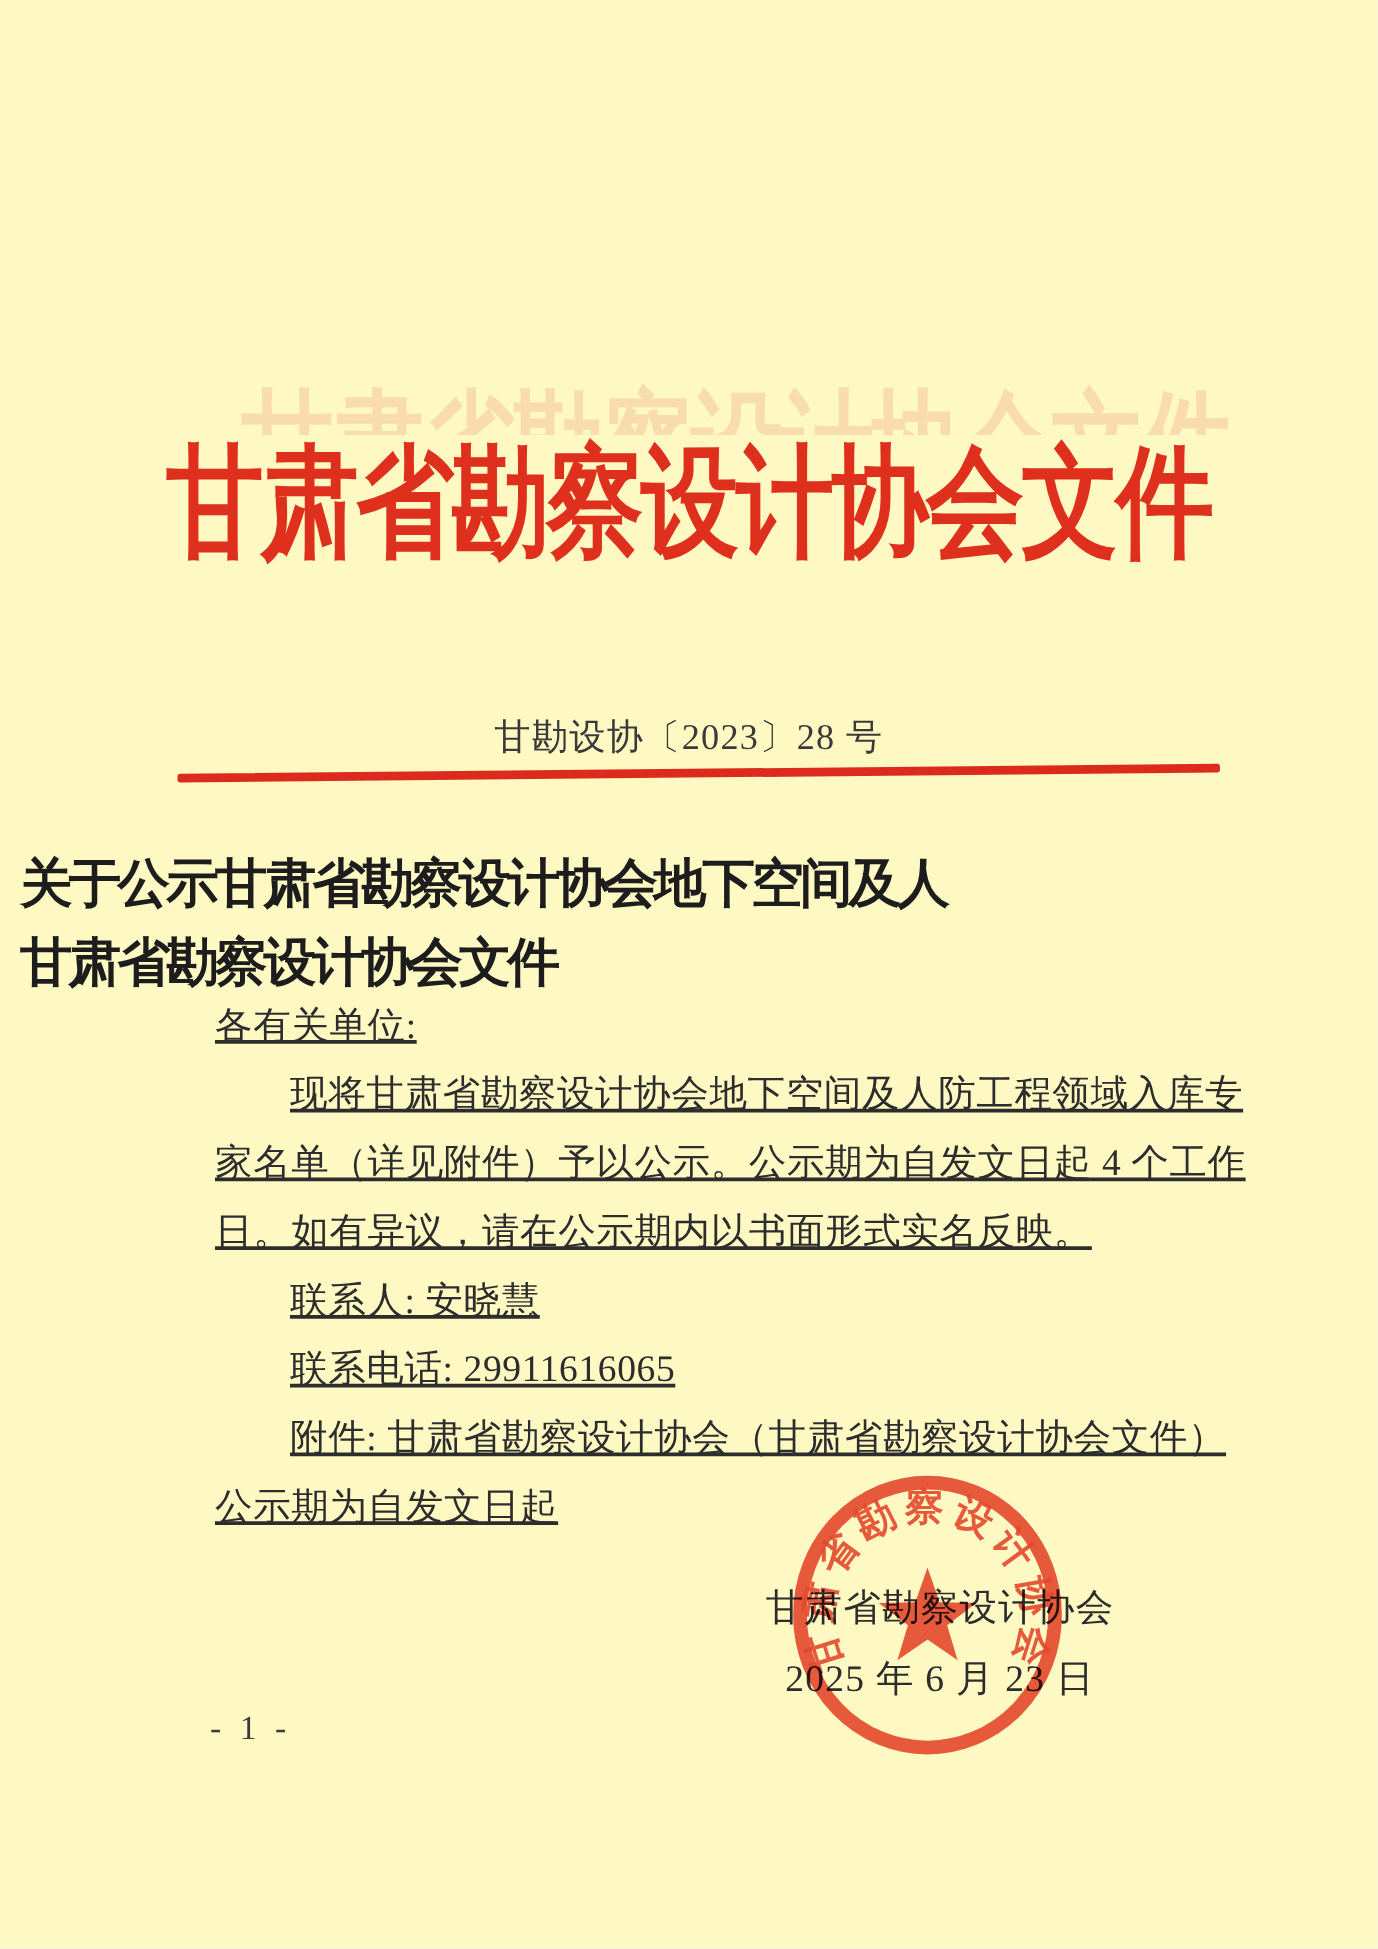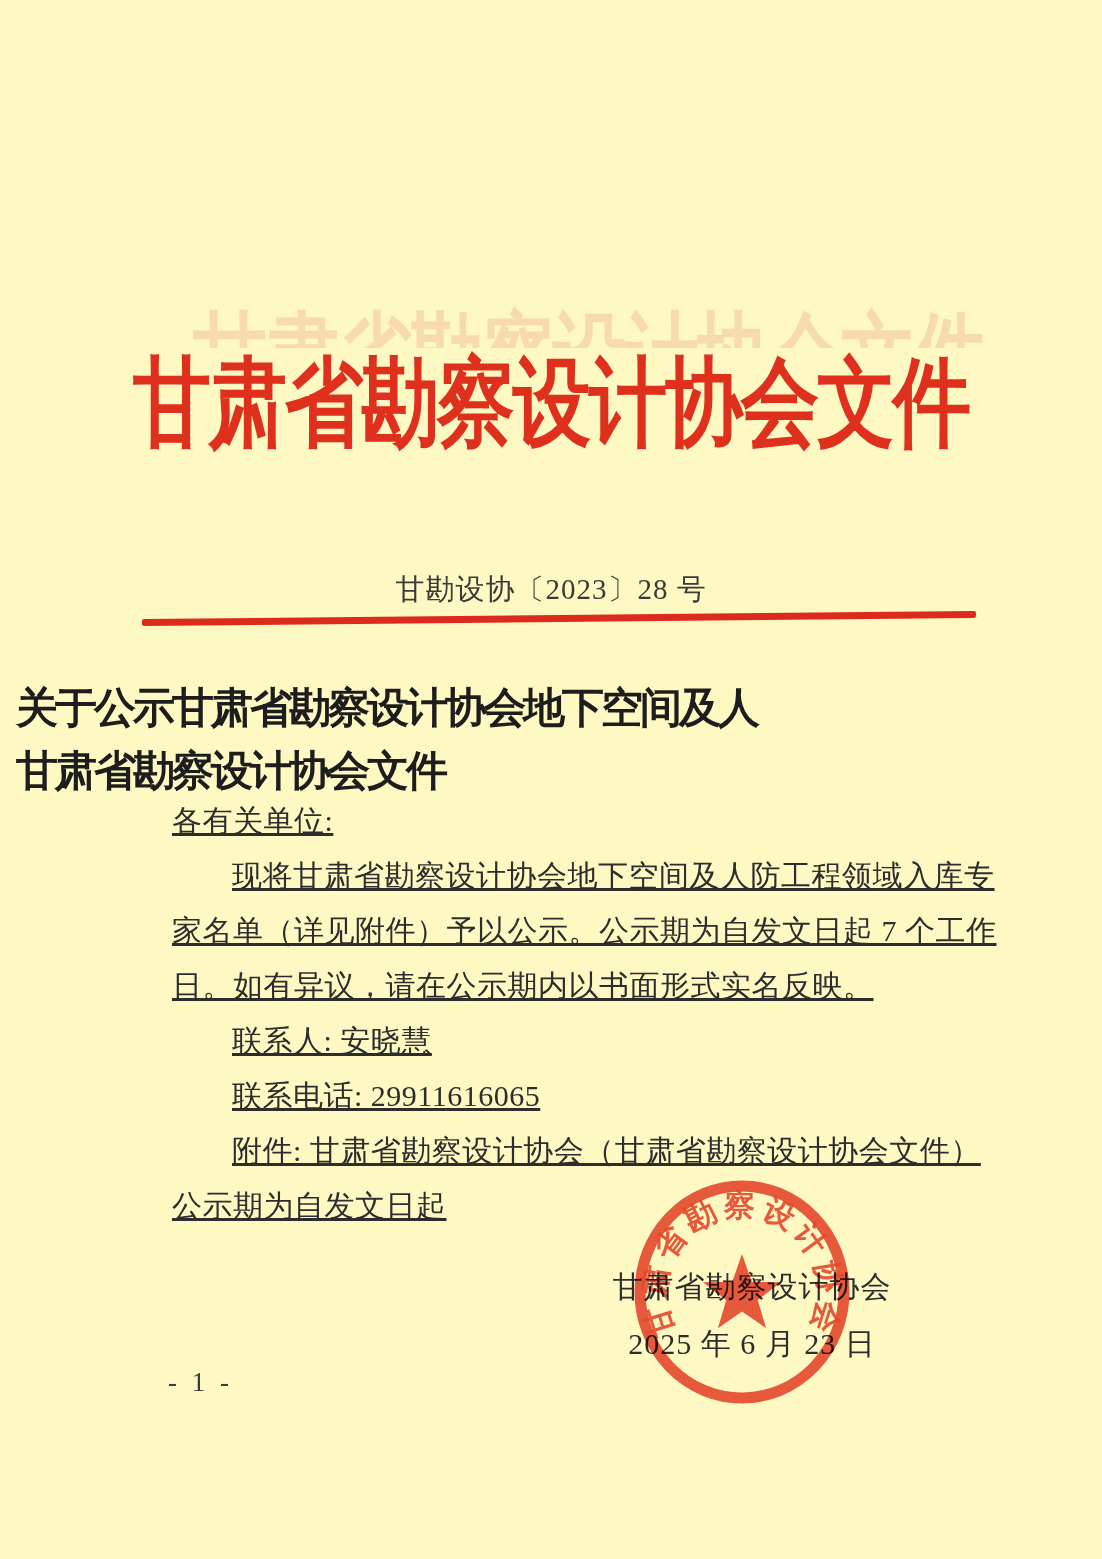--- a/index.html
+++ b/index.html
@@ -128,21 +128,21 @@
   <div class="redline"></div>
 
   <h2 class="title">
     <span class="tline">关于公示甘肃省勘察设计协会地下空间及人</span>
     <span class="tline">甘肃省勘察设计协会文件</span>
   </h2>
 
   <div class="body-block">
     <div class="bline">各有关单位:</div>
     <div class="bline ind">现将甘肃省勘察设计协会地下空间及人防工程领域入库专</div>
-    <div class="bline">家名单（详见附件）予以公示。公示期为自发文日起 7 个工作</div>
+    <div class="bline">家名单（详见附件）予以公示。公示期为自发文日起 4 个工作</div>
     <div class="bline">日。如有异议，请在公示期内以书面形式实名反映。</div>
     <div class="bline ind">联系人: 安晓慧</div>
     <div class="bline ind">联系电话: 29911616065</div>
     <div class="bline ind">附件: 甘肃省勘察设计协会（甘肃省勘察设计协会文件）</div>
     <div class="bline">公示期为自发文日起</div>
   </div>
 
   <div class="sig-block">
     <div>甘肃省勘察设计协会</div>
     <div>2025 年 6 月 23 日</div>

